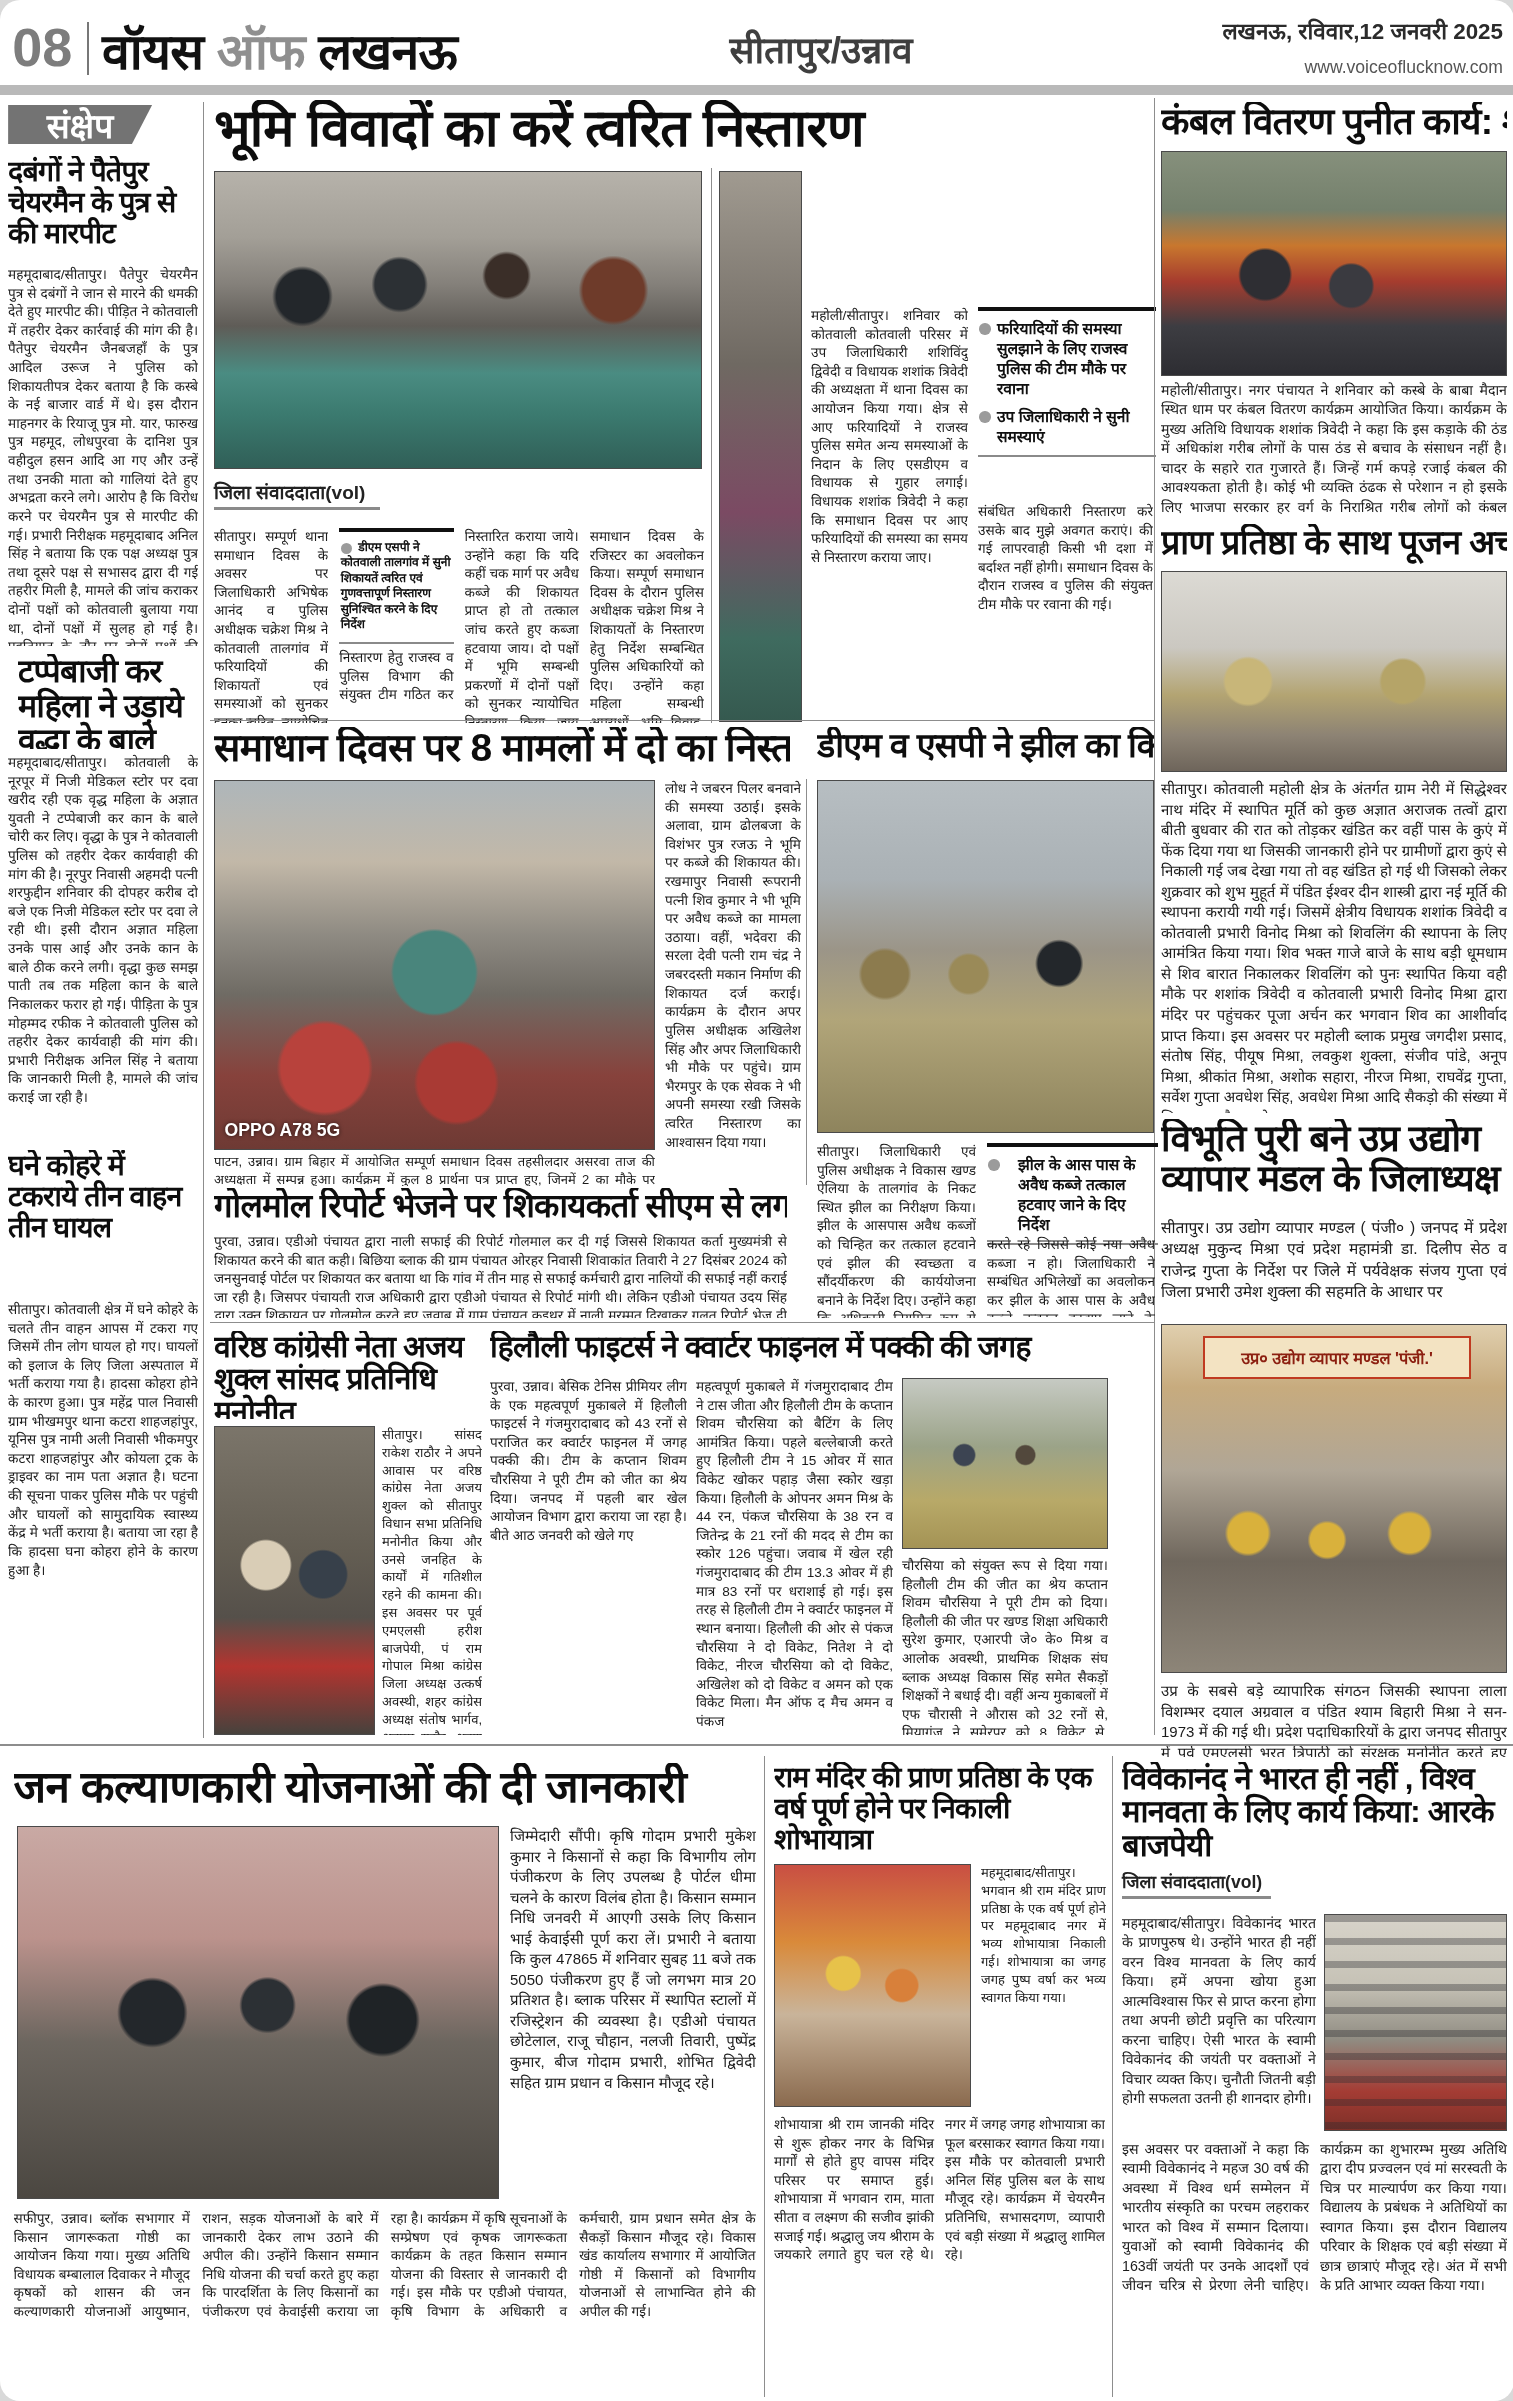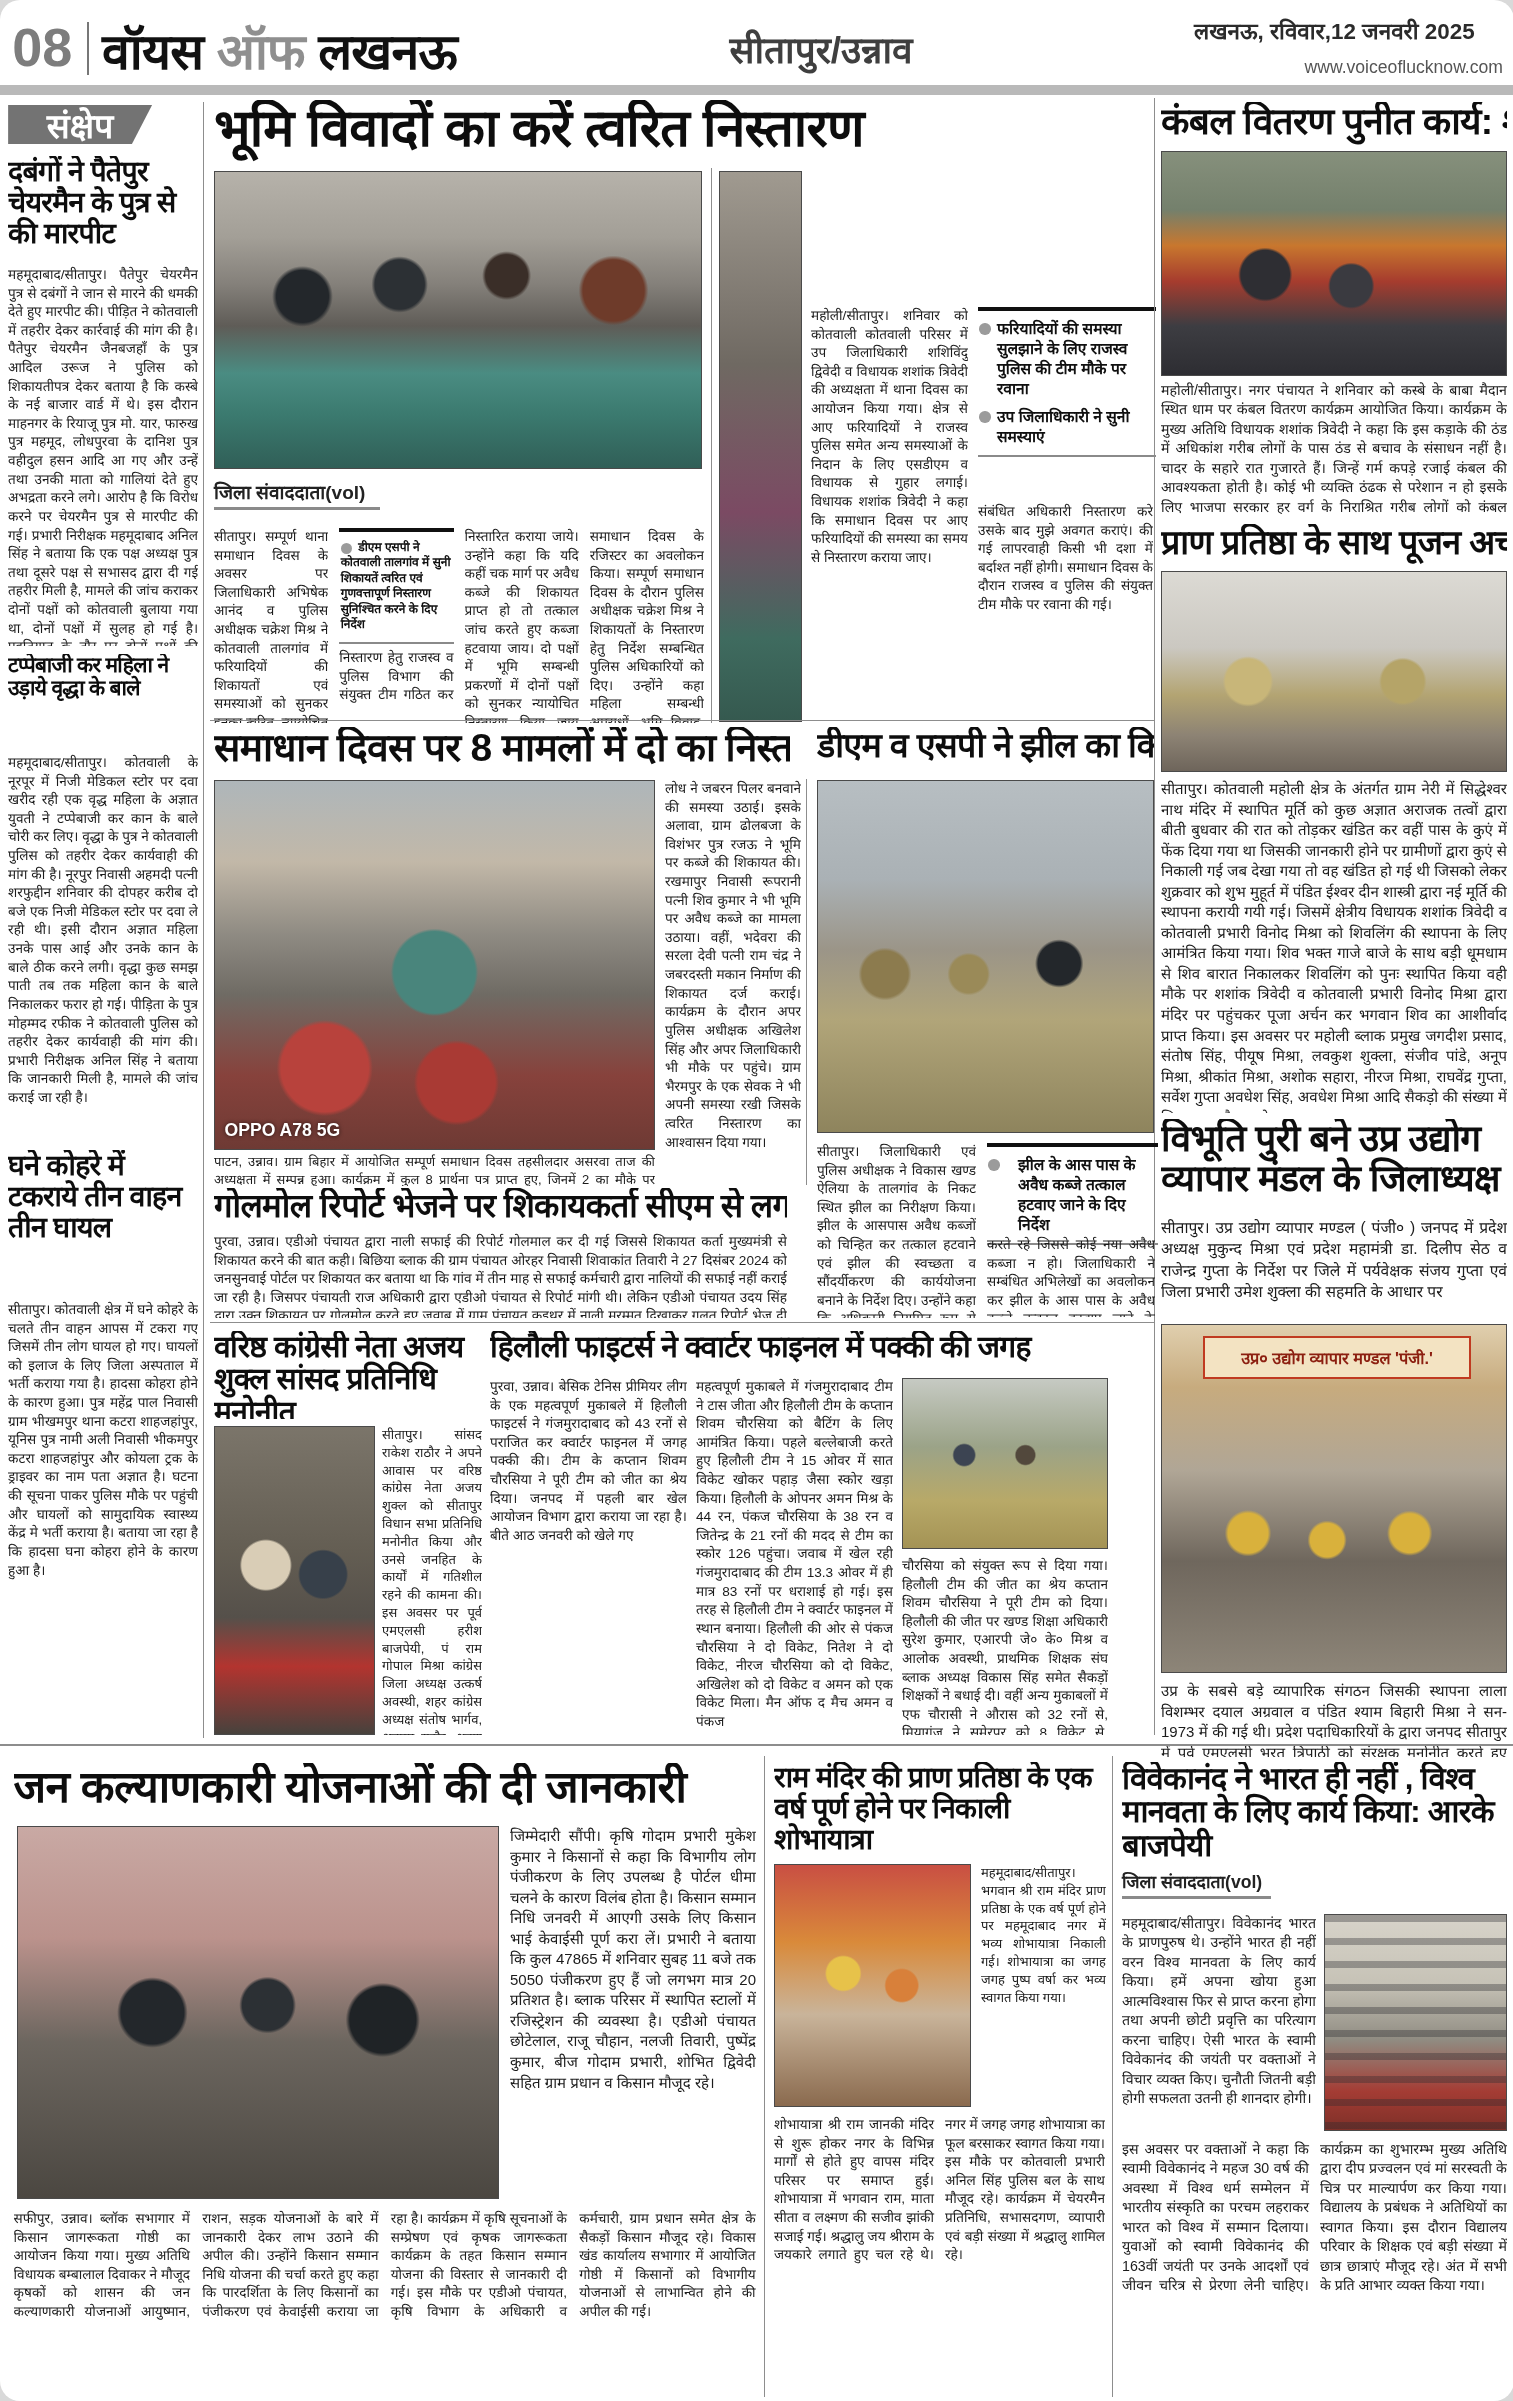--- a/index.html
+++ b/index.html
@@ -84,30 +84,30 @@
 <div class="page">
 
   <div class="abs" style="left:12.2px;top:16.3px;font-size:54px;font-weight:900;color:#7d7d7d;">08</div>
   <div class="abs" style="left:87px;top:22px;width:2px;height:53px;background:#777;"></div>
   <div class="abs" style="left:102px;top:16.3px;font-size:50px;font-weight:900;letter-spacing:-0.7px;white-space:nowrap;">
     <span>वॉयस</span>
     <span style="color:#8f8f8f;">ऑफ</span>
     <span>लखनऊ</span>
   </div>
   <div class="abs" style="left:665px;top:23px;width:312px;text-align:center;font-size:37px;font-weight:900;color:#3f3f3f;">सीतापुर/उन्नाव</div>
-  <div class="abs" style="left:1194px;top:15px;width:309px;font-size:22.4px;font-weight:bold;color:#2b2b2b;">लखनऊ, रविवार,12 जनवरी 2025</div>
+  <div class="abs" style="left:1194px;top:15px;width:309px;text-align:right;font-size:22.4px;font-weight:bold;color:#2b2b2b;">लखनऊ, रविवार,12 जनवरी 2025</div>
   <div class="abs" style="left:1194px;top:57px;width:309px;text-align:right;font-size:17.6px;color:#555;">www.voiceoflucknow.com</div>
   <div class="abs" style="left:0;top:85px;width:1514px;height:10.2px;background:#b9b9b9;"></div>
 
   <div class="abs" style="left:8.1px;top:105px;width:144px;height:39px;background:#737373;color:#fff;
        font-size:34px;font-weight:900;display:flex;align-items:center;justify-content:center;
        clip-path:polygon(0 0,100% 0,86% 100%,0 100%);">संक्षेप</div>
   <div class="abs hd" style="left:8.1px;top:156px;width:190px;height:102px;font-size:28.5px;">दबंगों ने पैतेपुर चेयरमैन के पुत्र से की मारपीट</div>
   <div class="abs bt" style="left:8.1px;top:266px;width:190px;height:380px;">महमूदाबाद/सीतापुर। पैतेपुर चेयरमैन पुत्र से दबंगों ने जान से मारने की धमकी देते हुए मारपीट की। पीड़ित ने कोतवाली में तहरीर देकर कार्रवाई की मांग की है। पैतेपुर चेयरमैन जैनबजहाँ के पुत्र आदिल उरूज ने पुलिस को शिकायतीपत्र देकर बताया है कि कस्बे के नई बाजार वार्ड में थे। इस दौरान माहनगर के रियाजू पुत्र मो. यार, फारुख पुत्र महमूद, लोधपुरवा के दानिश पुत्र वहीदुल हसन आदि आ गए और उन्हें तथा उनकी माता को गालियां देते हुए अभद्रता करने लगे। आरोप है कि विरोध करने पर चेयरमैन पुत्र से मारपीट की गई। प्रभारी निरीक्षक महमूदाबाद अनिल सिंह ने बताया कि एक पक्ष अध्यक्ष पुत्र तथा दूसरे पक्ष से सभासद द्वारा दी गई तहरीर मिली है, मामले की जांच कराकर दोनों पक्षों को कोतवाली बुलाया गया था, दोनों पक्षों में सुलह हो गई है। एहतियात के तौर पर दोनों पक्षों की शांति भंग की आशंका में कार्रवाई की गई है।</div>
-  <div class="abs hd" style="left:8px;top:654px;width:190px;height:95px;font-size:21px;">टप्पेबाजी कर महिला ने उड़ाये वृद्धा के बाले</div>
+  <div class="abs hd" style="left:18px;top:654px;width:190px;height:95px;font-size:32px;">टप्पेबाजी कर महिला ने उड़ाये वृद्धा के बाले</div>
   <div class="abs bt" style="left:8.1px;top:754px;width:190px;height:390px;">महमूदाबाद/सीतापुर। कोतवाली के नूरपूर में निजी मेडिकल स्टोर पर दवा खरीद रही एक वृद्ध महिला के अज्ञात युवती ने टप्पेबाजी कर कान के बाले चोरी कर लिए। वृद्धा के पुत्र ने कोतवाली पुलिस को तहरीर देकर कार्यवाही की मांग की है। नूरपुर निवासी अहमदी पत्नी शरफुद्दीन शनिवार की दोपहर करीब दो बजे एक निजी मेडिकल स्टोर पर दवा ले रही थी। इसी दौरान अज्ञात महिला उनके पास आई और उनके कान के बाले ठीक करने लगी। वृद्धा कुछ समझ पाती तब तक महिला कान के बाले निकालकर फरार हो गई। पीड़िता के पुत्र मोहम्मद रफीक ने कोतवाली पुलिस को तहरीर देकर कार्यवाही की मांग की। प्रभारी निरीक्षक अनिल सिंह ने बताया कि जानकारी मिली है, मामले की जांच कराई जा रही है।</div>
   <div class="abs hd" style="left:8.1px;top:1150px;width:190px;height:142px;font-size:28.5px;">घने कोहरे में टकराये तीन वाहन तीन घायल</div>
   <div class="abs bt" style="left:8.1px;top:1301px;width:190px;height:434px;">सीतापुर। कोतवाली क्षेत्र में घने कोहरे के चलते तीन वाहन आपस में टकरा गए जिसमें तीन लोग घायल हो गए। घायलों को इलाज के लिए जिला अस्पताल में भर्ती कराया गया है। हादसा कोहरा होने के कारण हुआ। पुत्र महेंद्र पाल निवासी ग्राम भीखमपुर थाना कटरा शाहजहांपुर, यूनिस पुत्र नामी अली निवासी भीकमपुर कटरा शाहजहांपुर और कोयला ट्रक के ड्राइवर का नाम पता अज्ञात है। घटना की सूचना पाकर पुलिस मौके पर पहुंची और घायलों को सामुदायिक स्वास्थ्य केंद्र मे भर्ती कराया है। बताया जा रहा है कि हादसा घना कोहरा होने के कारण हुआ है।</div>
   <div class="vr" style="left:203px;top:102px;height:1636px;"></div>
 
   <div class="abs hd" style="left:214px;top:100px;width:932px;height:65px;font-size:52px;white-space:nowrap;">भूमि विवादों का करें त्वरित निस्तारण</div>
   <div class="photo ph-main" style="left:214px;top:171px;width:488px;height:298px;"></div>
   <div class="abs byline" style="left:214px;top:479px;">जिला संवाददाता(vol)</div>
   <div class="abs byrule" style="left:214px;top:507px;width:166px;"></div>
   <div class="abs cols4" style="left:214px;top:528px;width:490px;height:195px;">

